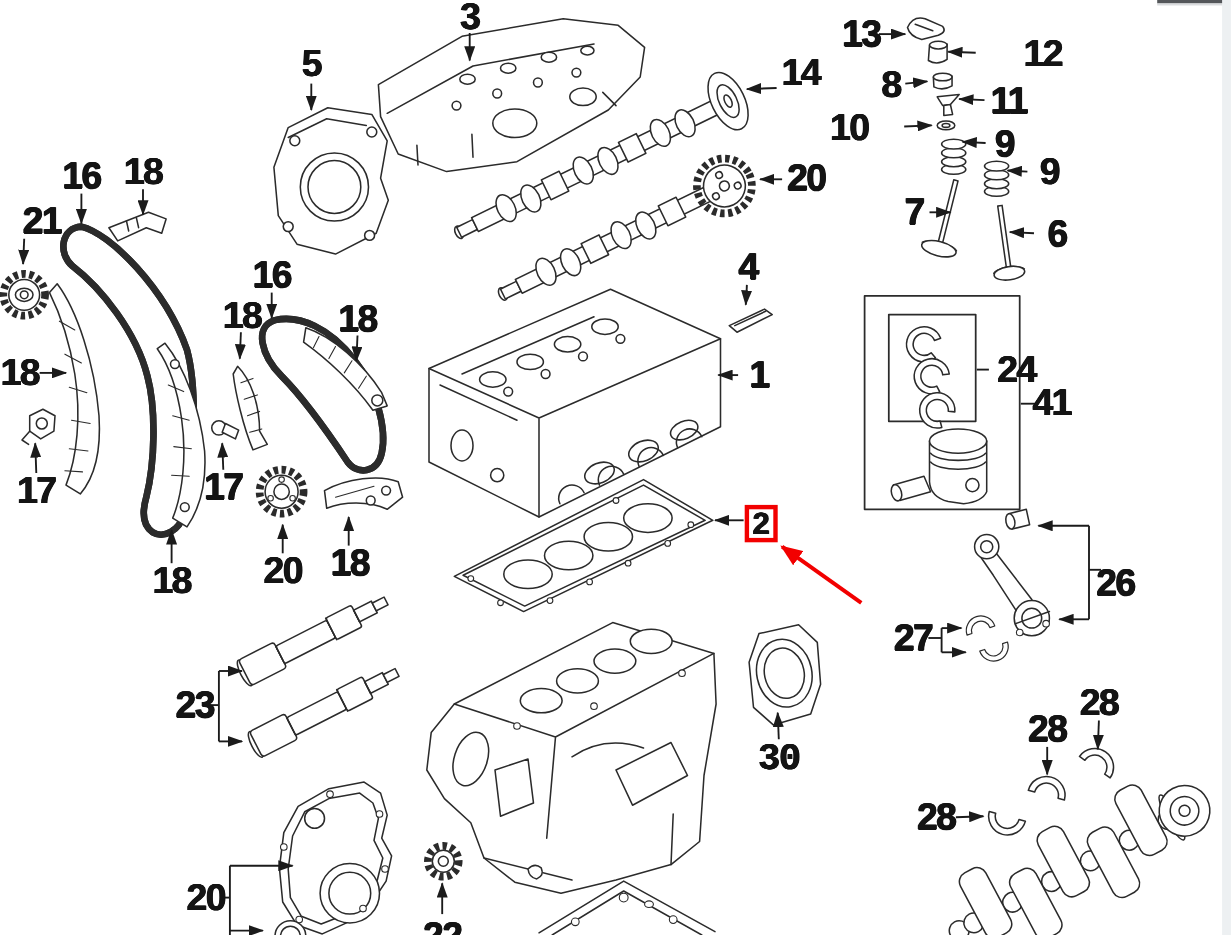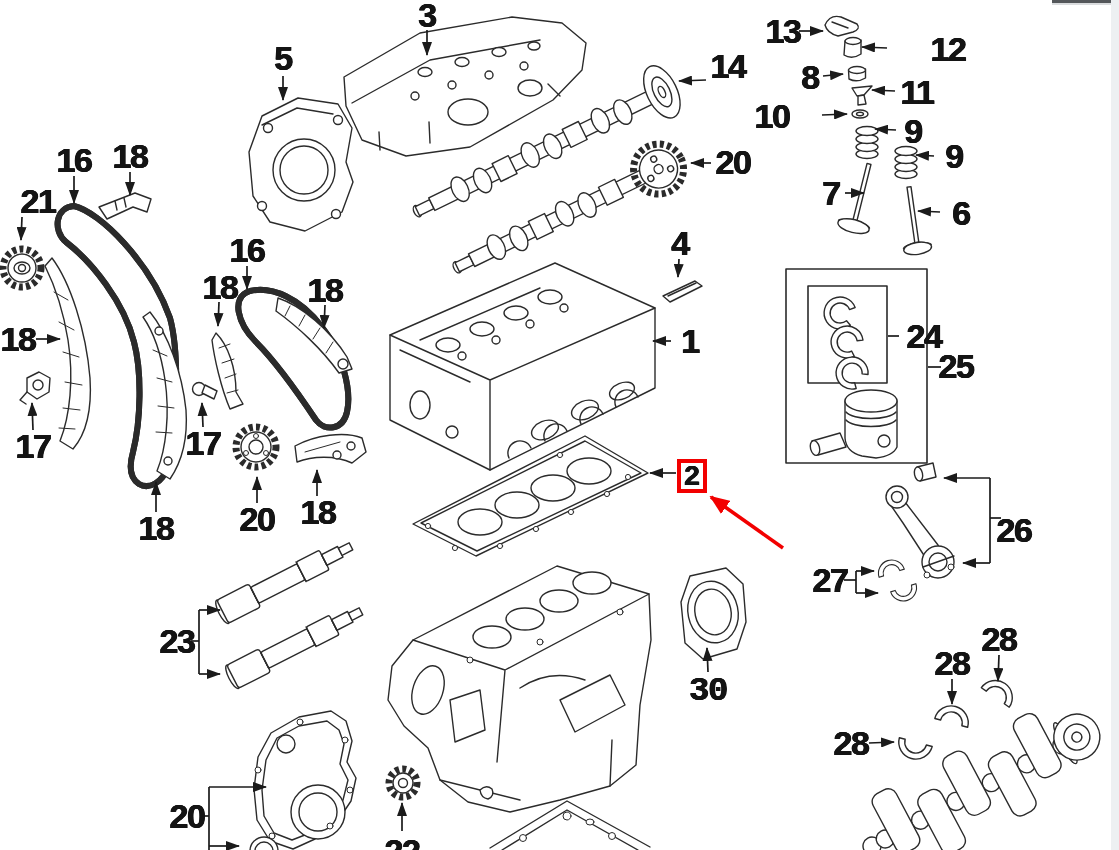--- a/index.html
+++ b/index.html
@@ -474,21 +474,21 @@
       <div class="co" style="left: 325px; top: 290px;">18</div>
       <div class="co" style="left: 33px; top: 446px;">17</div>
       <div class="co" style="left: 203px; top: 443px;">17</div>
       <div class="co" style="left: 156px; top: 528px;">18</div>
       <div class="co" style="left: 257px; top: 519px;">20</div>
       <div class="co" style="left: 318px; top: 512px;">18</div>
       <div class="co" style="left: 680px; top: 243px;">4</div>
       <div class="co" style="left: 690px; top: 341px;">1</div>
       <div class="co boxed" style="left: 692px; top: 476px;">2</div>
       <div class="co" style="left: 924px; top: 336px;">24</div>
-      <div class="co" style="left: 956px; top: 366px;">25</div>
+      <div class="co" style="left: 956px; top: 366px;">41</div>
       <div class="co" style="left: 1014px; top: 518px; margin-top: 12px;">26</div>
       <div class="co" style="left: 830px; top: 580px;">27</div>
       <div class="co" style="left: 177px; top: 641px;">23</div>
       <div class="co" style="left: 187px; top: 816px;">20</div>
       <div class="co" style="left: 402px; top: 851px;">22</div>
       <div class="co" style="left: 708px; top: 691px; font-family: Liberation Mono, monospace;">30</div>
       <div class="co" style="left: 999px; top: 639px;">28</div>
       <div class="co" style="left: 952px; top: 663px;">28</div>
       <div class="co" style="left: 851px; top: 743px;">28</div>
     </div>

